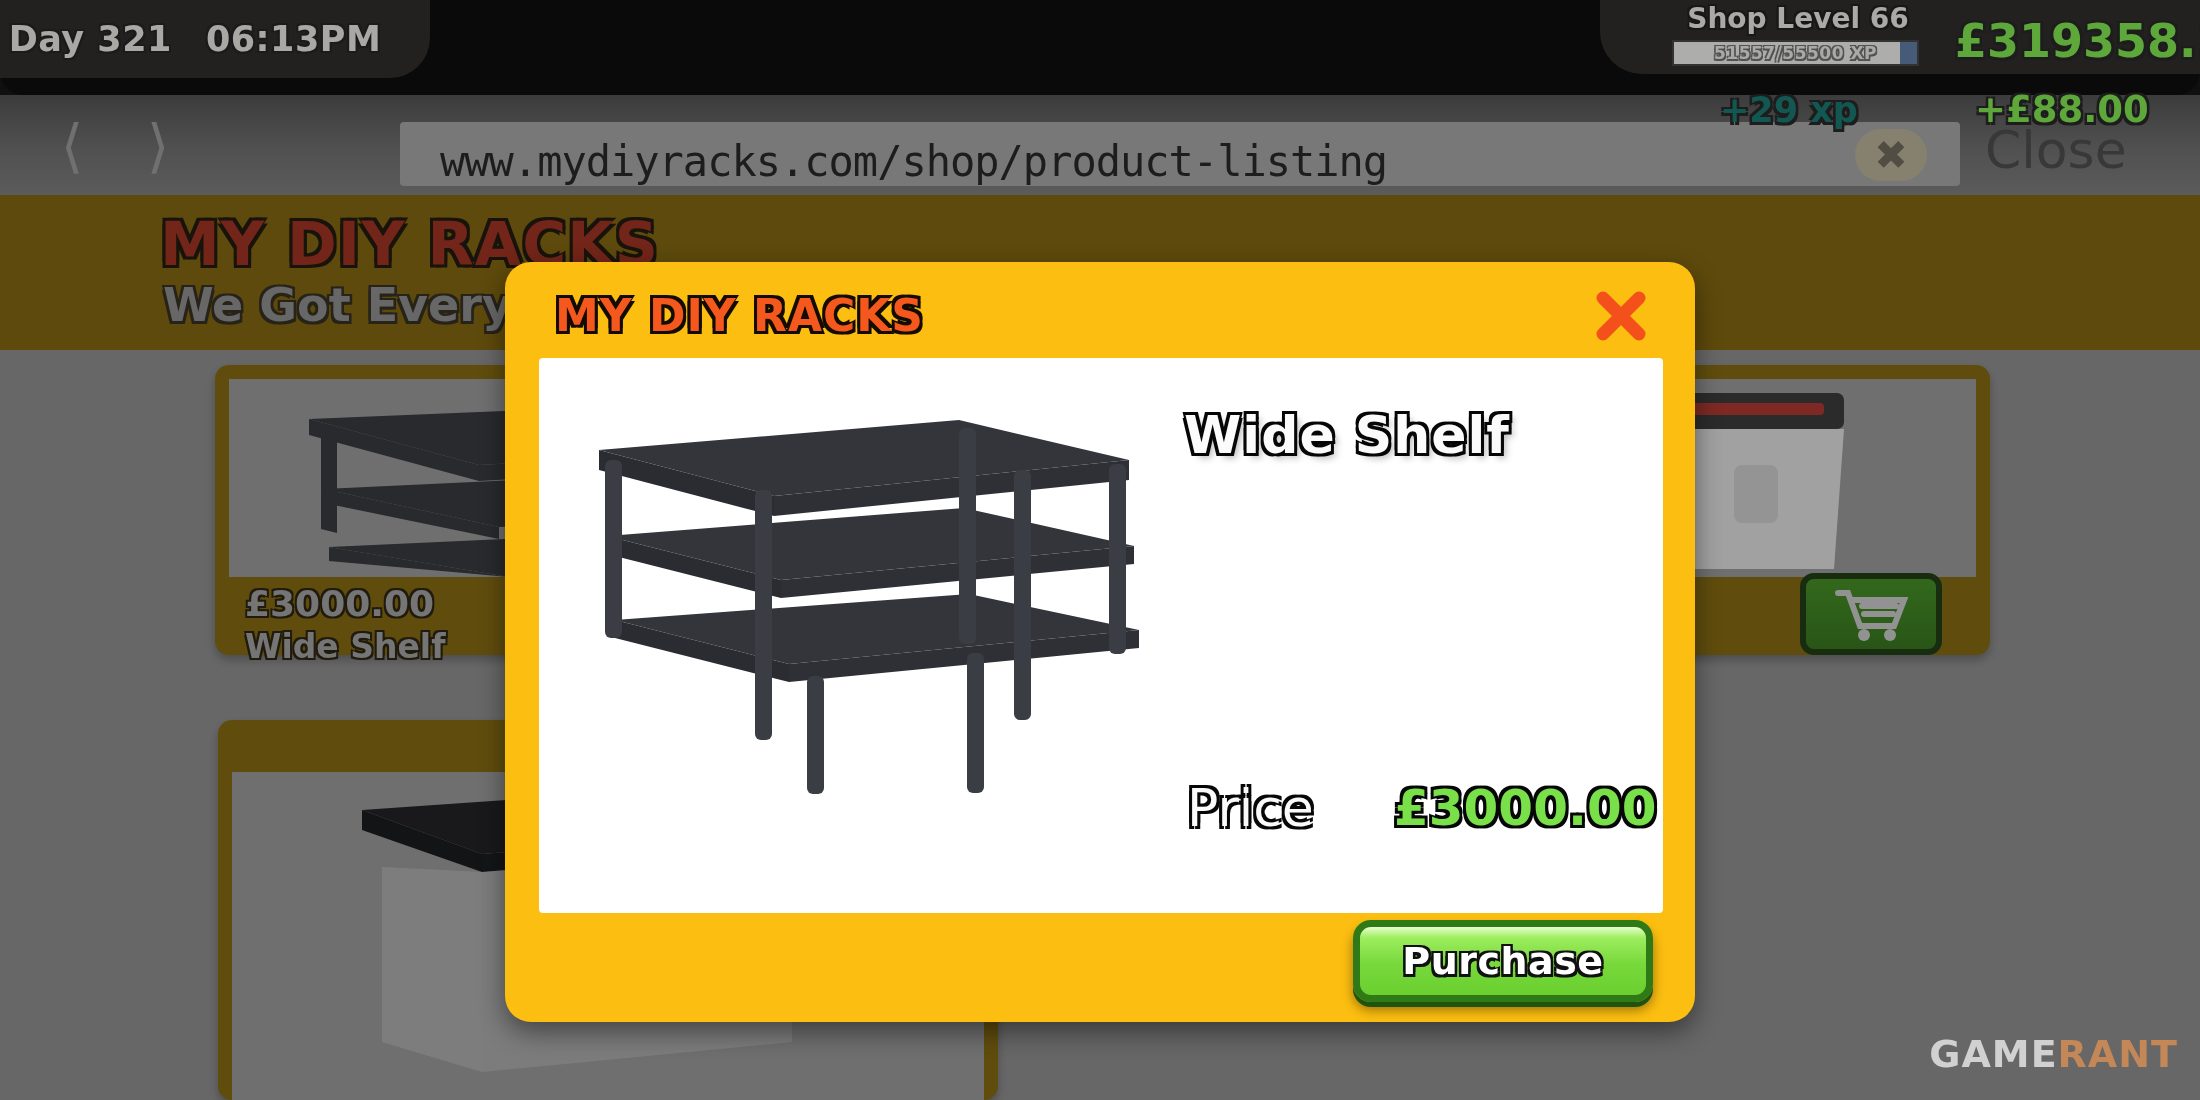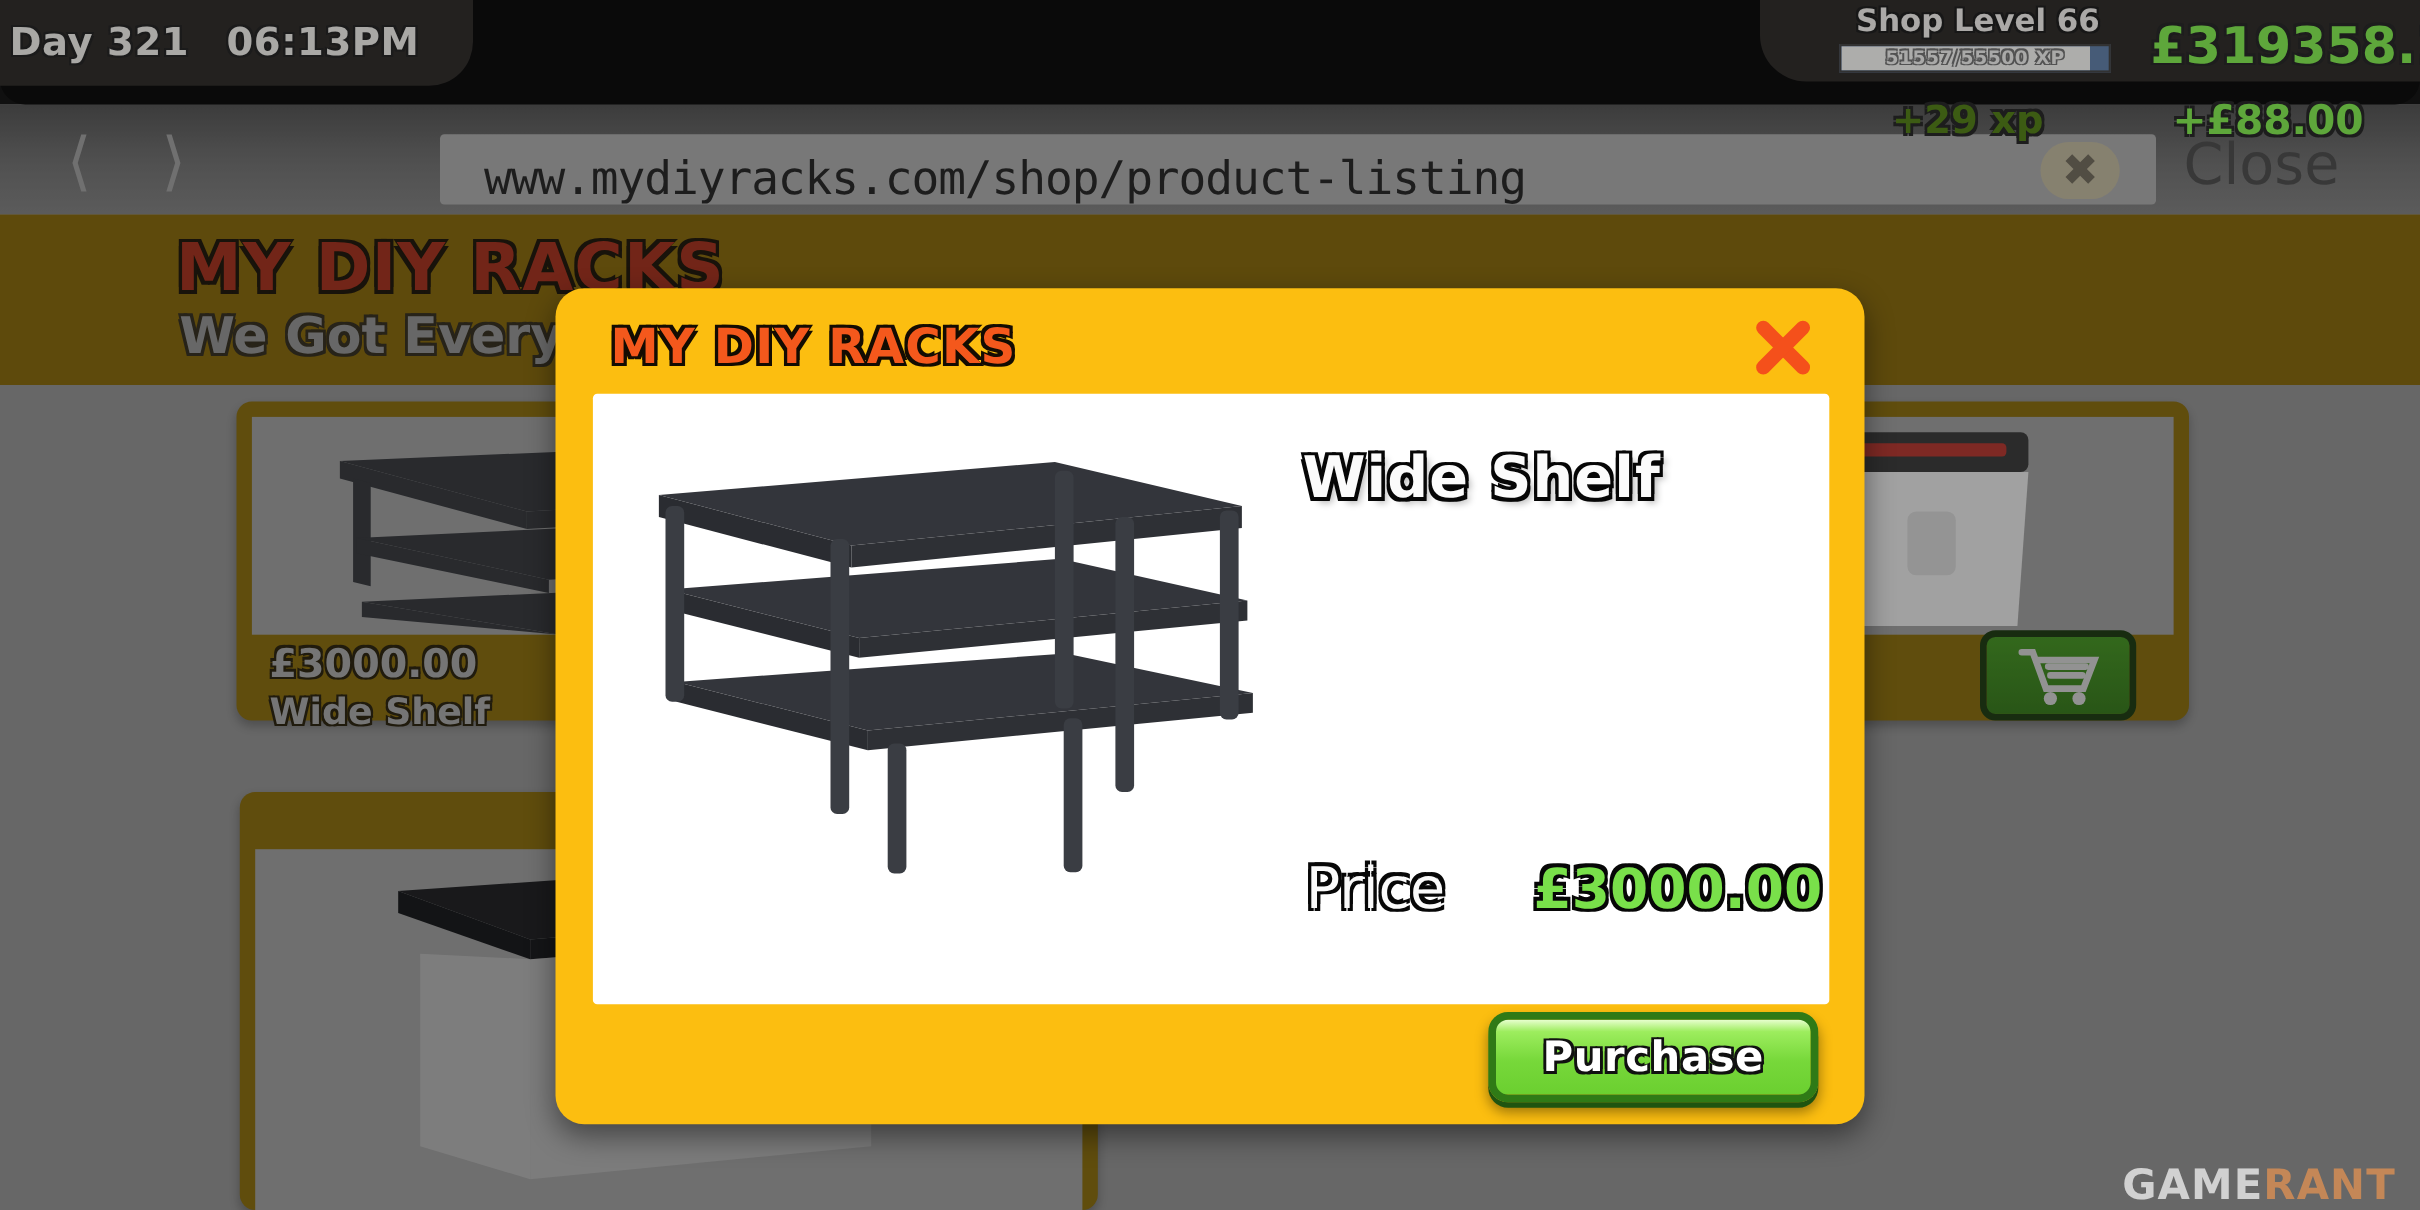--- a/index.html
+++ b/index.html
@@ -42,21 +42,21 @@
     position:absolute; inset:0; display:flex; align-items:center; justify-content:center;
     font-size:17px; font-weight:bold; color:#f2f2f0; letter-spacing:.5px;
     text-shadow:-1.5px -1.5px 0 #6e6e6e,1.5px -1.5px 0 #6e6e6e,-1.5px 1.5px 0 #6e6e6e,1.5px 1.5px 0 #6e6e6e;
   }
   .money {
     position:absolute; left:1955px; top:14px; font-size:46px; font-weight:bold;
     color:#80ef4b; letter-spacing:0px; z-index:42;
     text-shadow:-2.5px -2.5px 0 #1d1d1d,2.5px -2.5px 0 #1d1d1d,-2.5px 2.5px 0 #1d1d1d,2.5px 2.5px 0 #1d1d1d;
   }
   .float-xp {
-    position:absolute; left:1720px; top:90px; font-size:35px; font-weight:bold; color:#4d7c0f;
+    position:absolute; left:1720px; top:90px; font-size:35px; font-weight:bold; color:#0f766e;
     z-index:45;
     text-shadow:-2.5px -2.5px 0 #1d1d1d,2.5px -2.5px 0 #1d1d1d,-2.5px 2.5px 0 #1d1d1d,2.5px 2.5px 0 #1d1d1d;
   }
   .float-money {
     position:absolute; left:1975px; top:88px; font-size:37px; font-weight:bold; color:#80ef4b;
     z-index:45;
     text-shadow:-2.5px -2.5px 0 #1d1d1d,2.5px -2.5px 0 #1d1d1d,-2.5px 2.5px 0 #1d1d1d,2.5px 2.5px 0 #1d1d1d;
   }
 
   
@@ -176,21 +176,21 @@
     display:flex; align-items:center; justify-content:center;
     box-shadow:0 5px 0 #1f5410, 0 8px 12px rgba(0,0,0,.4);
   }
   .purchase-label {
     font-size:38px; font-weight:bold; color:#ffffff; letter-spacing:.5px;
     text-shadow:-2.5px -2.5px 0 #111,2.5px -2.5px 0 #111,-2.5px 2.5px 0 #111,2.5px 2.5px 0 #111;
   }
 
   
   .watermark {
-    position:absolute; right:22px; bottom:1px; font-size:38px; font-weight:bold;
+    position:absolute; right:22px; bottom:24px; font-size:38px; font-weight:bold;
     letter-spacing:1px; z-index:70; opacity:.82;
   }
   .wm-a { color:#e9e9e9; }
   .wm-b { color:#d98f54; }
 </style>
 </head>
 <body>
 
 <div id="game-root">
 

